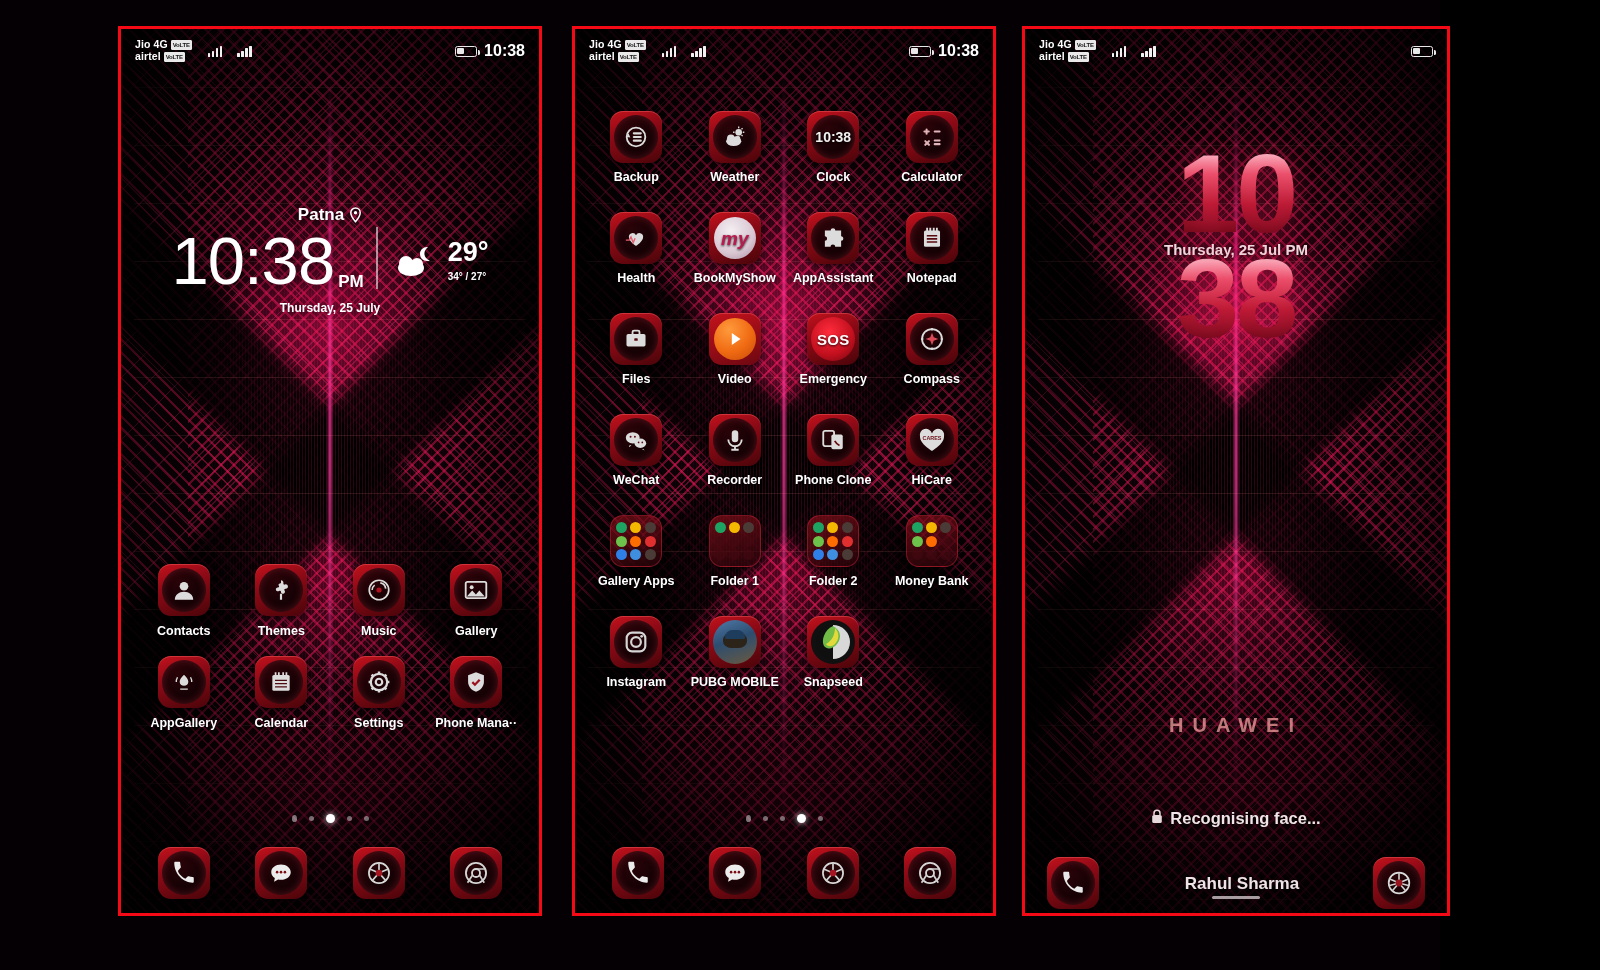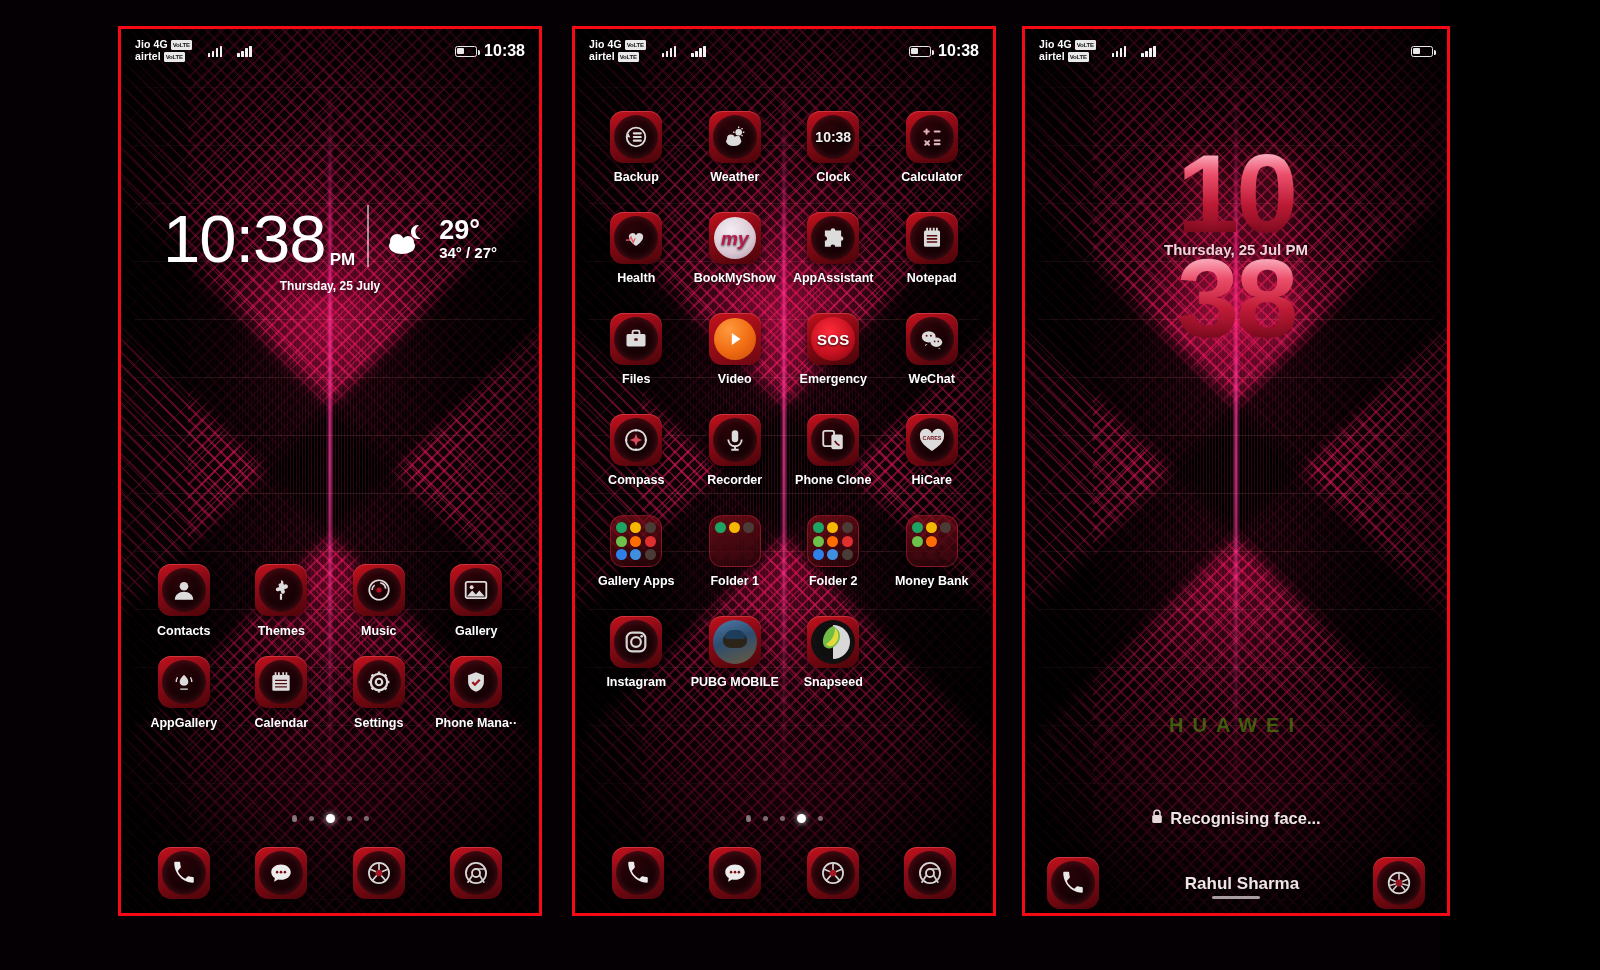--- a/index.html
+++ b/index.html
@@ -104,21 +104,21 @@
   .clockrow{ display:flex; justify-content:center; align-items:center; gap:12px; }
   .bigclock{ display:flex; align-items:flex-end; color:#fff;
         text-shadow:0 2px 14px rgba(0,0,0,.85); }
   .bigclock .hm{ font-size:67px; font-weight:300; line-height:.93; letter-spacing:-1px; }
   .bigclock .ampm{ font-size:17px; font-weight:bold; margin-left:4px; }
   .divider{ width:2px; height:62px; background:rgba(255,255,255,.55); margin:0 4px 6px 0;}
   .wthr{ display:flex; align-items:center; gap:8px; }
   .wthr .ico{ width:46px; height:34px; position:relative; }
   .wthr .tcol{ color:#fff; text-align:left; text-shadow:0 1px 8px rgba(0,0,0,.85);}
   .wthr .t1{ font-size:27px; font-weight:bold; line-height:1; }
-  .wthr .t2{ font-size:15px; font-weight:bold; margin-top:4px; }
+  .wthr .t2{ font-size:10px; font-weight:bold; margin-top:4px; }
   .wdate{ color:#fff; font-size:12px; font-weight:bold; margin-top:6px;
           text-shadow:0 1px 8px rgba(0,0,0,.9);}
 
   
   .grid { position:absolute; left:0; right:0; display:grid;
           grid-template-columns:repeat(4,1fr); z-index:7; }
   #home-grid { top:535px; row-gap:18px; padding:0 14px; }
   #apps-grid { top:82px; row-gap:28px; padding:0 12px; }
   .cell { display:flex; flex-direction:column; align-items:center; }
   .icon { width:52px; height:52px; border-radius:13px; position:relative;
@@ -162,21 +162,21 @@
   
   .lockclock{ position:absolute; left:0; right:0; top:120px; text-align:center; z-index:7; }
   .lockclock .nm{ font-size:112px; font-weight:bold; line-height:.80;
       letter-spacing:-3px;
       background:linear-gradient(180deg,#ffd9e2 0%, #e8576f 28%, #b0182f 62%, #5d0412 100%);
       -webkit-background-clip:text; background-clip:text; color:transparent;
       text-shadow:0 0 26px rgba(255,40,90,.35); }
   .lockclock .lkdate{ color:#f0dbe0; font-size:15px; font-weight:bold;
       margin:2px 0 -4px; text-shadow:0 1px 5px rgba(0,0,0,.9); }
   .hwlogo{ position:absolute; left:0; right:0; top:685px; text-align:center; z-index:7;
-      color:#4d7c0f; font-size:20px; font-weight:bold; letter-spacing:9px;
+      color:#fca5a5; font-size:20px; font-weight:bold; letter-spacing:9px;
       opacity:.72; font-family:"Liberation Sans", sans-serif; }
   .facerow{ position:absolute; left:0; right:0; top:780px; z-index:7;
       display:flex; justify-content:center; align-items:center; gap:7px;
       color:#efe4e6; font-size:16.5px; font-weight:bold; text-shadow:0 1px 5px #000;}
   .owner{ position:absolute; left:0; right:0; top:845px; text-align:center; z-index:7;
       color:#efe3e6; font-size:17px; font-weight:bold; text-shadow:0 1px 5px #000;margin-left:12px;}
   .lk-short{ position:absolute; z-index:7; }
   .homebar{ position:absolute; left:50%; transform:translateX(-50%); bottom:14px;
       width:48px; height:3px; border-radius:2px; background:rgba(220,210,212,.75); z-index:8;}
 </style>
@@ -224,20 +224,29 @@
           </span>
       </div>
       <div class="spacer"></div>
       <div class="batt">
           <i></i>
         </div>
       <div class="sb-time">10:38</div>
     </div>
 
     <div class="widget">
+      <div class="loc">
+        <span>Patna</span>
+        <span class="pin">
+          <svg width="13" height="16" viewBox="0 0 13 16">
+              <path d="M6.5 1C3.9 1 1.8 3.1 1.8 5.7c0 3.4 4.7 9 4.7 9s4.7-5.6 4.7-9C11.2 3.1 9.1 1 6.5 1z" fill="none" stroke="#fff" stroke-width="1.5"></path>
+              <circle cx="6.5" cy="5.7" r="1.7" fill="#fff"></circle>
+            </svg>
+        </span>
+      </div>
       <div class="clockrow">
         <div class="bigclock">
           <span class="hm">10:38</span>
           <span class="ampm">PM</span>
         </div>
         <div class="divider"></div>
         <div class="wthr">
           <span class="ico">
             <svg width="46" height="34" viewBox="0 0 46 34">
               <path d="M33 3c-3.9 0-7 3.1-7 7s3.1 7 7 7c1 0 2-.2 2.8-.6-3.1-.7-5.4-3.5-5.4-6.8 0-2.6 1.4-4.8 3.5-6-.3 0-.6-.6-.9-.6z" fill="#fff"></path>
@@ -554,44 +563,44 @@
        <div class="icon">
       <span style="position:absolute;left:4px;top:4px;right:4px;bottom:4px;border-radius:50%;background:radial-gradient(circle at 42% 34%,#ff2b3b,#c4101f 58%,#6e050d);"></span>
       <span class="gl" style="font-size:15px;font-weight:bold;color:#fff;letter-spacing:.3px">SOS</span>
           </div>
        <div class="lbl">Emergency</div>
      </div>
         <div class="cell">
        <div class="icon">
             <span class="disc"></span>
             <svg width="26" height="26" viewBox="0 0 24 24">
+              <circle cx="12" cy="12" r="9.2" fill="none" stroke="#dcdcdc" stroke-width="1.6"></circle>
+              <path d="M12 6.2 13.6 10.4 17.8 12 13.6 13.6 12 17.8 10.4 13.6 6.2 12 10.4 10.4z" fill="#d84a58"></path>
+              <g stroke="#dcdcdc" stroke-width="1.5">
+                <path d="M12 1.8v2.3M12 19.9v2.3M1.8 12h2.3M19.9 12h2.3"></path>
+              </g>
+            </svg>
+          </div>
+       <div class="lbl">Compass</div>
+     </div>
+        <div class="cell">
+       <div class="icon">
+            <span class="disc"></span>
+            <svg width="26" height="26" viewBox="0 0 24 24">
               <ellipse cx="9" cy="10" rx="6.4" ry="5.2" fill="#dcdcdc"></ellipse>
               <path d="M6.4 16.5 5 18.4l2.8-1.1z" fill="#dcdcdc"></path>
               <ellipse cx="16" cy="15" rx="5.4" ry="4.4" fill="#dcdcdc"></ellipse>
               <path d="M18.6 20 20 21.6l-2.4-1z" fill="#dcdcdc"></path>
               <circle cx="7" cy="9" r=".9" fill="#5d0a12"></circle>
               <circle cx="11" cy="9" r=".9" fill="#5d0a12"></circle>
               <circle cx="14.4" cy="14.2" r=".8" fill="#5d0a12"></circle>
               <circle cx="17.8" cy="14.2" r=".8" fill="#5d0a12"></circle>
             </svg>
           </div>
        <div class="lbl">WeChat</div>
-     </div>
-        <div class="cell">
-       <div class="icon">
-            <span class="disc"></span>
-            <svg width="26" height="26" viewBox="0 0 24 24">
-              <circle cx="12" cy="12" r="9.2" fill="none" stroke="#dcdcdc" stroke-width="1.6"></circle>
-              <path d="M12 6.2 13.6 10.4 17.8 12 13.6 13.6 12 17.8 10.4 13.6 6.2 12 10.4 10.4z" fill="#d84a58"></path>
-              <g stroke="#dcdcdc" stroke-width="1.5">
-                <path d="M12 1.8v2.3M12 19.9v2.3M1.8 12h2.3M19.9 12h2.3"></path>
-              </g>
-            </svg>
-          </div>
-       <div class="lbl">Compass</div>
      </div>
         <div class="cell">
        <div class="icon">
             <span class="disc"></span>
             <svg width="26" height="26" viewBox="0 0 24 24">
               <rect x="9" y="3" width="6" height="11" rx="3" fill="#dcdcdc"></rect>
               <path d="M5.8 11.6a6.2 6.2 0 0 0 12.4 0" fill="none" stroke="#dcdcdc" stroke-width="1.7"></path>
               <path d="M12 17.8V21M8.6 21h6.8" stroke="#dcdcdc" stroke-width="1.7"></path>
             </svg>
           </div>

